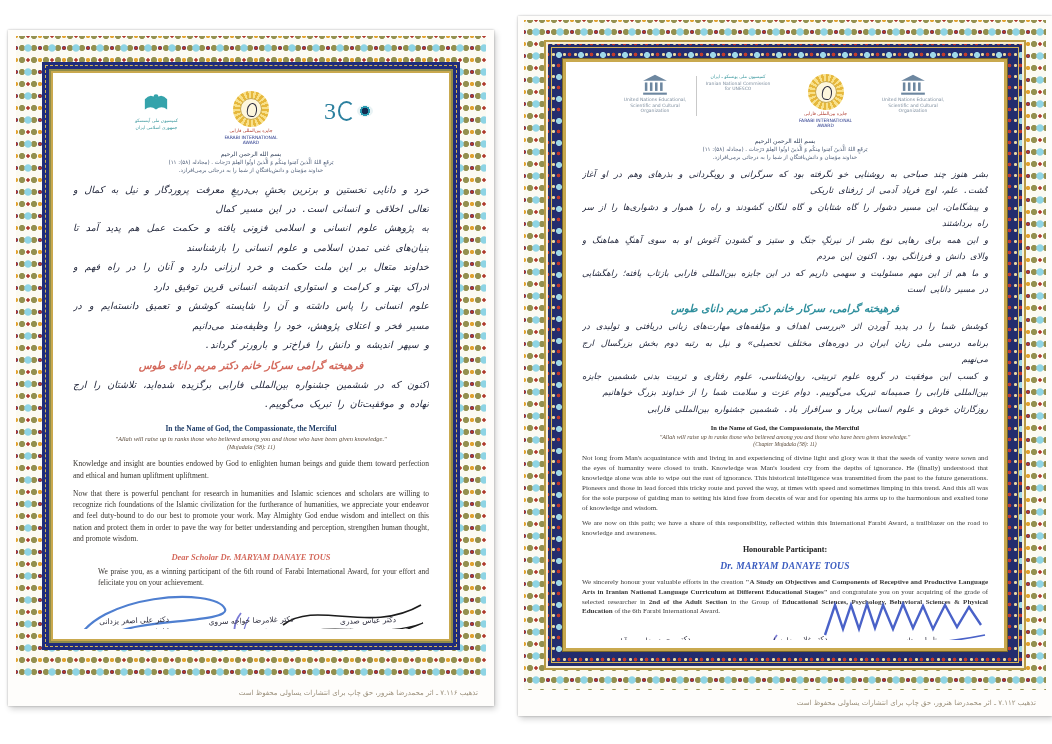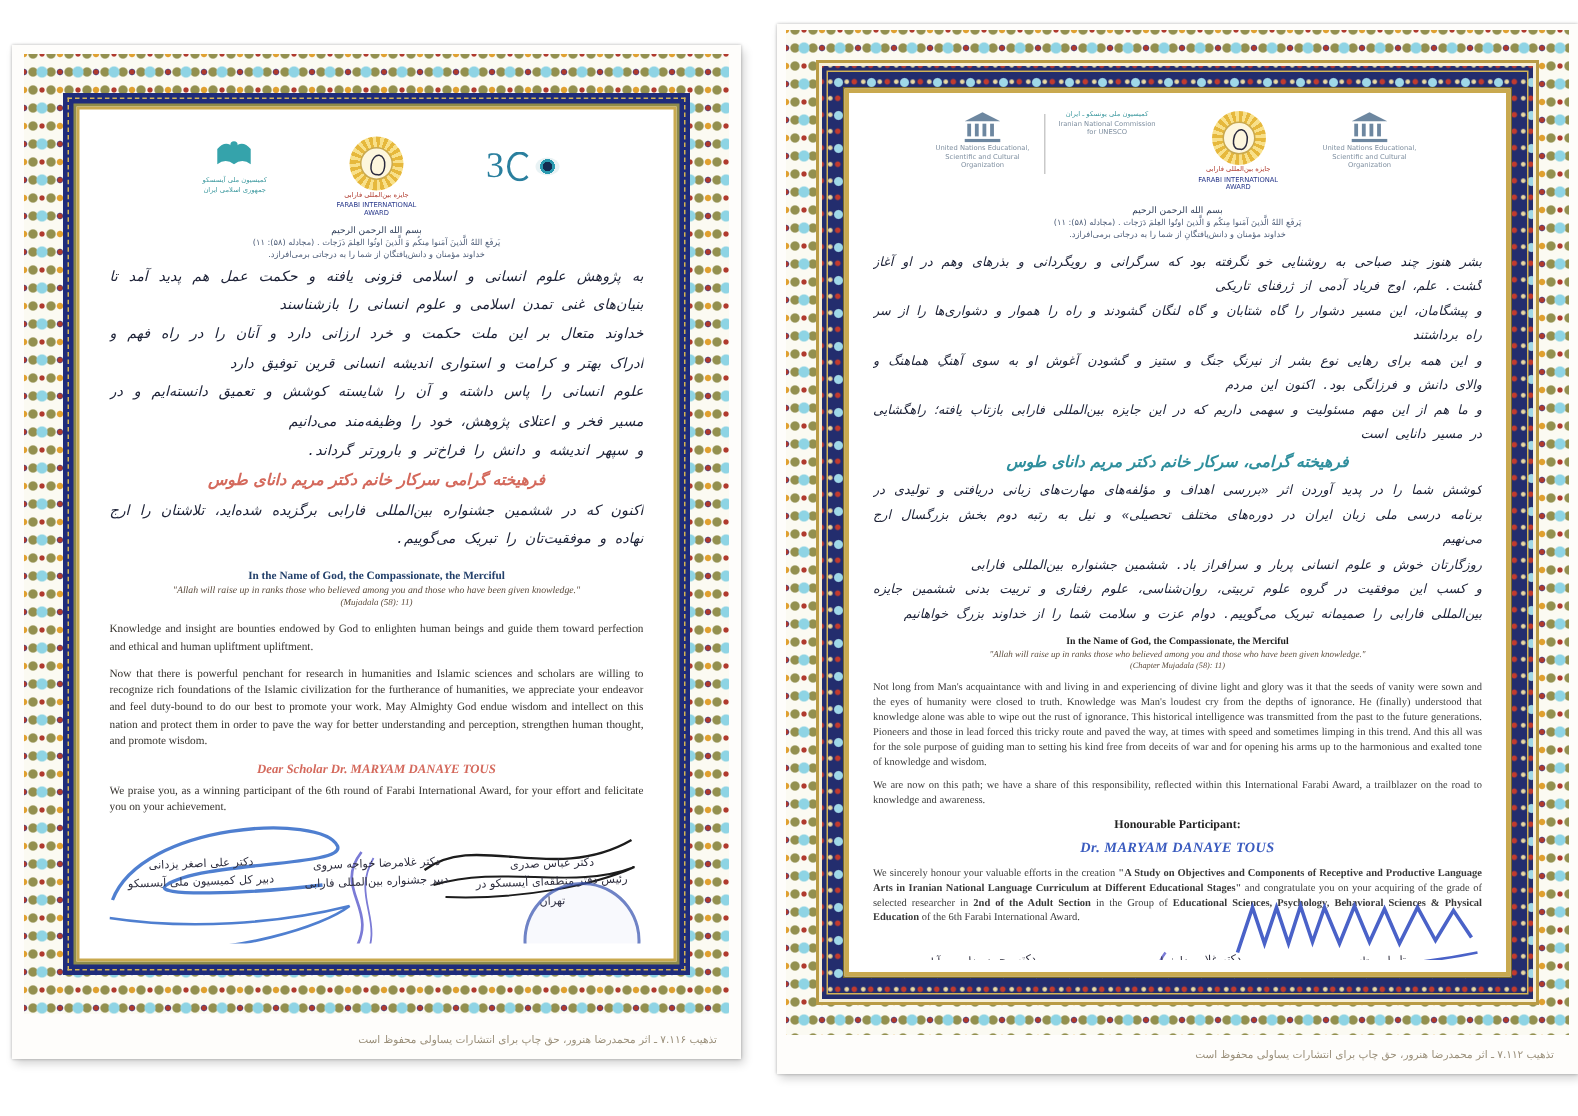--- a/index.html
+++ b/index.html
@@ -132,36 +132,37 @@
               <span class="thirty-digit">3</span>
               <span class="thirty-ring"></span>
               <span class="eye-glyph"></span>
             </div>
           </div>
 
           <div class="center fa bismillah">بسم الله الرحمن الرحیم</div>
           <div class="center fa tiny-line">یَرفَعِ اللهُ الَّذینَ آمَنوا مِنکُم وَ الَّذینَ اوتُوا العِلمَ دَرَجات . (مجادله (۵۸): ۱۱)</div>
           <div class="center fa tiny-line">خداوند مؤمنان و دانش‌یافتگانِ از شما را به درجاتی برمی‌افرازد.</div>
 
+          <div class="fa callig" style="margin-top:6px;">خرد و دانایی نخستین و برترین بخشِ بی‌دریغِ معرفت پروردگار و نیل به کمال و تعالی اخلاقی و انسانی است. در این مسیر کمال</div>
           <div class="fa callig">به پژوهش علوم انسانی و اسلامی فزونی یافته و حکمت عمل هم پدید آمد تا بنیان‌های غنی تمدن اسلامی و علوم انسانی را بازشناسند</div>
           <div class="fa callig">خداوند متعال بر این ملت حکمت و خرد ارزانی دارد و آنان را در راه فهم و ادراک بهتر و کرامت و استواری اندیشه انسانی قرین توفیق دارد</div>
           <div class="fa callig">علوم انسانی را پاس داشته و آن را شایسته کوشش و تعمیق دانسته‌ایم و در مسیر فخر و اعتلای پژوهش، خود را وظیفه‌مند می‌دانیم</div>
           <div class="fa callig center">و سپهر اندیشه و دانش را فراخ‌تر و بارورتر گرداند.</div>
 
           <div class="center fa salutation-fa" id="sal-left">فرهیخته گرامی سرکار خانم دکتر مریم دانای طوس</div>
           <div class="fa callig center">اکنون که در ششمین جشنواره بین‌المللی فارابی برگزیده شده‌اید، تلاشتان را ارج نهاده و موفقیت‌تان را تبریک می‌گوییم.</div>
 
           <div class="center en-head" style="margin-top:8px;">In the Name of God, the Compassionate, the Merciful</div>
           <div class="center en-quote">"Allah will raise up in ranks those who believed among you and those who have been given knowledge."</div>
           <div class="center en-ref">(Mujadala (58): 11)</div>
 
           <div class="en-para">Knowledge and insight are bounties endowed by God to enlighten human beings and guide them toward perfection and ethical and human upliftment upliftment.</div>
           <div class="en-para">Now that there is powerful penchant for research in humanities and Islamic sciences and scholars are willing to recognize rich foundations of the Islamic civilization for the furtherance of humanities, we appreciate your endeavor and feel duty-bound to do our best to promote your work. May Almighty God endue wisdom and intellect on this nation and protect them in order to pave the way for better understanding and perception, strengthen human thought, and promote wisdom.</div>
           <div class="center en-salutation">Dear Scholar Dr. MARYAM DANAYE TOUS</div>
-          <div class="en-para" style="margin-top:4px;">We praise you, as a winning participant of the 6th round of Farabi International Award, for your effort and felicitate you on your achievement.</div>
+          <div class="en-para" style="margin-top:4px;margin-left:25px;">We praise you, as a winning participant of the 6th round of Farabi International Award, for your effort and felicitate you on your achievement.</div>
 
           <div class="sig-row">
             <svg class="sig-svg" style="left:-8px;top:-30px;" width="175" height="95">
               <path d="M10 60 C 30 8, 150 2, 160 24 C 166 38, 70 34, 46 50 C 34 58, 100 56, 150 50" fill="none" stroke="#4f7fd0" stroke-width="2.2"></path>
               <path d="M8 72 C 60 80, 120 76, 168 64 C 150 78, 90 96, 40 92" fill="none" stroke="#4f7fd0" stroke-width="1.8"></path>
             </svg>
             <svg class="sig-svg" style="left:40%;top:-6px;" width="46" height="118">
               <path d="M26 4 C 6 30, 40 42, 20 72 C 10 88, 30 96, 22 114" fill="none" stroke="#7b7bd6" stroke-width="1.8"></path>
               <path d="M34 8 C 18 36, 44 50, 26 80" fill="none" stroke="#7b7bd6" stroke-width="1.2"></path>
             </svg>
@@ -247,22 +248,22 @@
             <div class="center fa tiny-line">خداوند مؤمنان و دانش‌یافتگانِ از شما را به درجاتی برمی‌افرازد.</div>
 
             <div class="fa callig callig-right" style="margin-top:5px;">بشر هنوز چند صباحی به روشنایی خو نگرفته بود که سرگرانی و رویگردانی و بذرهای وهم در او آغاز گشت. علم، اوج فریاد آدمی از ژرفنای تاریکی</div>
             <div class="fa callig callig-right">و پیشگامان، این مسیر دشوار را گاه شتابان و گاه لنگان گشودند و راه را هموار و دشواری‌ها را از سر راه برداشتند</div>
             <div class="fa callig callig-right">و این همه برای رهایی نوع بشر از نیرنگِ جنگ و ستیز و گشودن آغوش او به سوی آهنگِ هماهنگ و والای دانش و فرزانگی بود. اکنون این مردم</div>
             <div class="fa callig callig-right">و ما هم از این مهم مسئولیت و سهمی داریم که در این جایزه بین‌المللی فارابی بازتاب یافته؛ راهگشایی در مسیر دانایی است</div>
 
             <div class="center fa salutation-fa" id="sal-right">فرهیخته گرامی، سرکار خانم دکتر مریم دانای طوس</div>
 
             <div class="fa callig callig-right">کوشش شما را در پدید آوردن اثر «بررسی اهداف و مؤلفه‌های مهارت‌های زبانی دریافتی و تولیدی در برنامه درسی ملی زبان ایران در دوره‌های مختلف تحصیلی» و نیل به رتبه دوم بخش بزرگسال ارج می‌نهیم</div>
+            <div class="fa callig callig-right">و کسب این موفقیت در گروه علوم تربیتی، روان‌شناسی، علوم رفتاری و تربیت بدنی ششمین جایزه بین‌المللی فارابی را صمیمانه تبریک می‌گوییم. دوام عزت و سلامت شما را از خداوند بزرگ خواهانیم</div>
             <div class="fa callig callig-right center">روزگارتان خوش و علوم انسانی پربار و سرافراز باد. ششمین جشنواره بین‌المللی فارابی</div>
-            <div class="fa callig callig-right">و کسب این موفقیت در گروه علوم تربیتی، روان‌شناسی، علوم رفتاری و تربیت بدنی ششمین جایزه بین‌المللی فارابی را صمیمانه تبریک می‌گوییم. دوام عزت و سلامت شما را از خداوند بزرگ خواهانیم</div>
 
             <div class="center en-head" style="margin-top:5px;font-size:6.5px;color:#1c1c1c;">In the Name of God, the Compassionate, the Merciful</div>
             <div class="center en-quote" style="font-size:6px;">"Allah will raise up in ranks those who believed among you and those who have been given knowledge."</div>
             <div class="center en-ref" style="font-size:5.5px;">(Chapter Mujadala (58): 11)</div>
 
             <div class="en-para-roman" style="text-align:justify;">Not long from Man's acquaintance with and living in and experiencing of divine light and glory was it that the seeds of vanity were sown and the eyes of humanity were closed to truth. Knowledge was Man's loudest cry from the depths of ignorance. He (finally) understood that knowledge alone was able to wipe out the rust of ignorance. This historical intelligence was transmitted from the past to the future generations. Pioneers and those in lead forced this tricky route and paved the way, at times with speed and sometimes limping in this trend. And this all was for the sole purpose of guiding man to setting his kind free from deceits of war and for opening his arms up to the harmonious and exalted tone of knowledge and wisdom.</div>
             <div class="en-para-roman" style="text-align:justify;">We are now on this path; we have a share of this responsibility, reflected within this International Farabi Award, a trailblazer on the road to knowledge and awareness.</div>
             <div class="center honourable">Honourable Participant:</div>
             <div class="center en-name-blue">Dr. MARYAM DANAYE TOUS</div>
             <div class="en-para-roman" style="text-align:justify;margin-top:7px;"><span>We sincerely honour your valuable efforts in the creation </span><b>"A Study on Objectives and Components of Receptive and Productive Language Arts in Iranian National Language Curriculum at Different Educational Stages"</b><span> and congratulate you on your acquiring of the grade of selected researcher in </span><b>2nd of the Adult Section</b><span> in the Group of </span><b>Educational Sciences, Psychology, Behavioral Sciences &amp; Physical Education</b><span> of the 6th Farabi International Award.</span></div>

